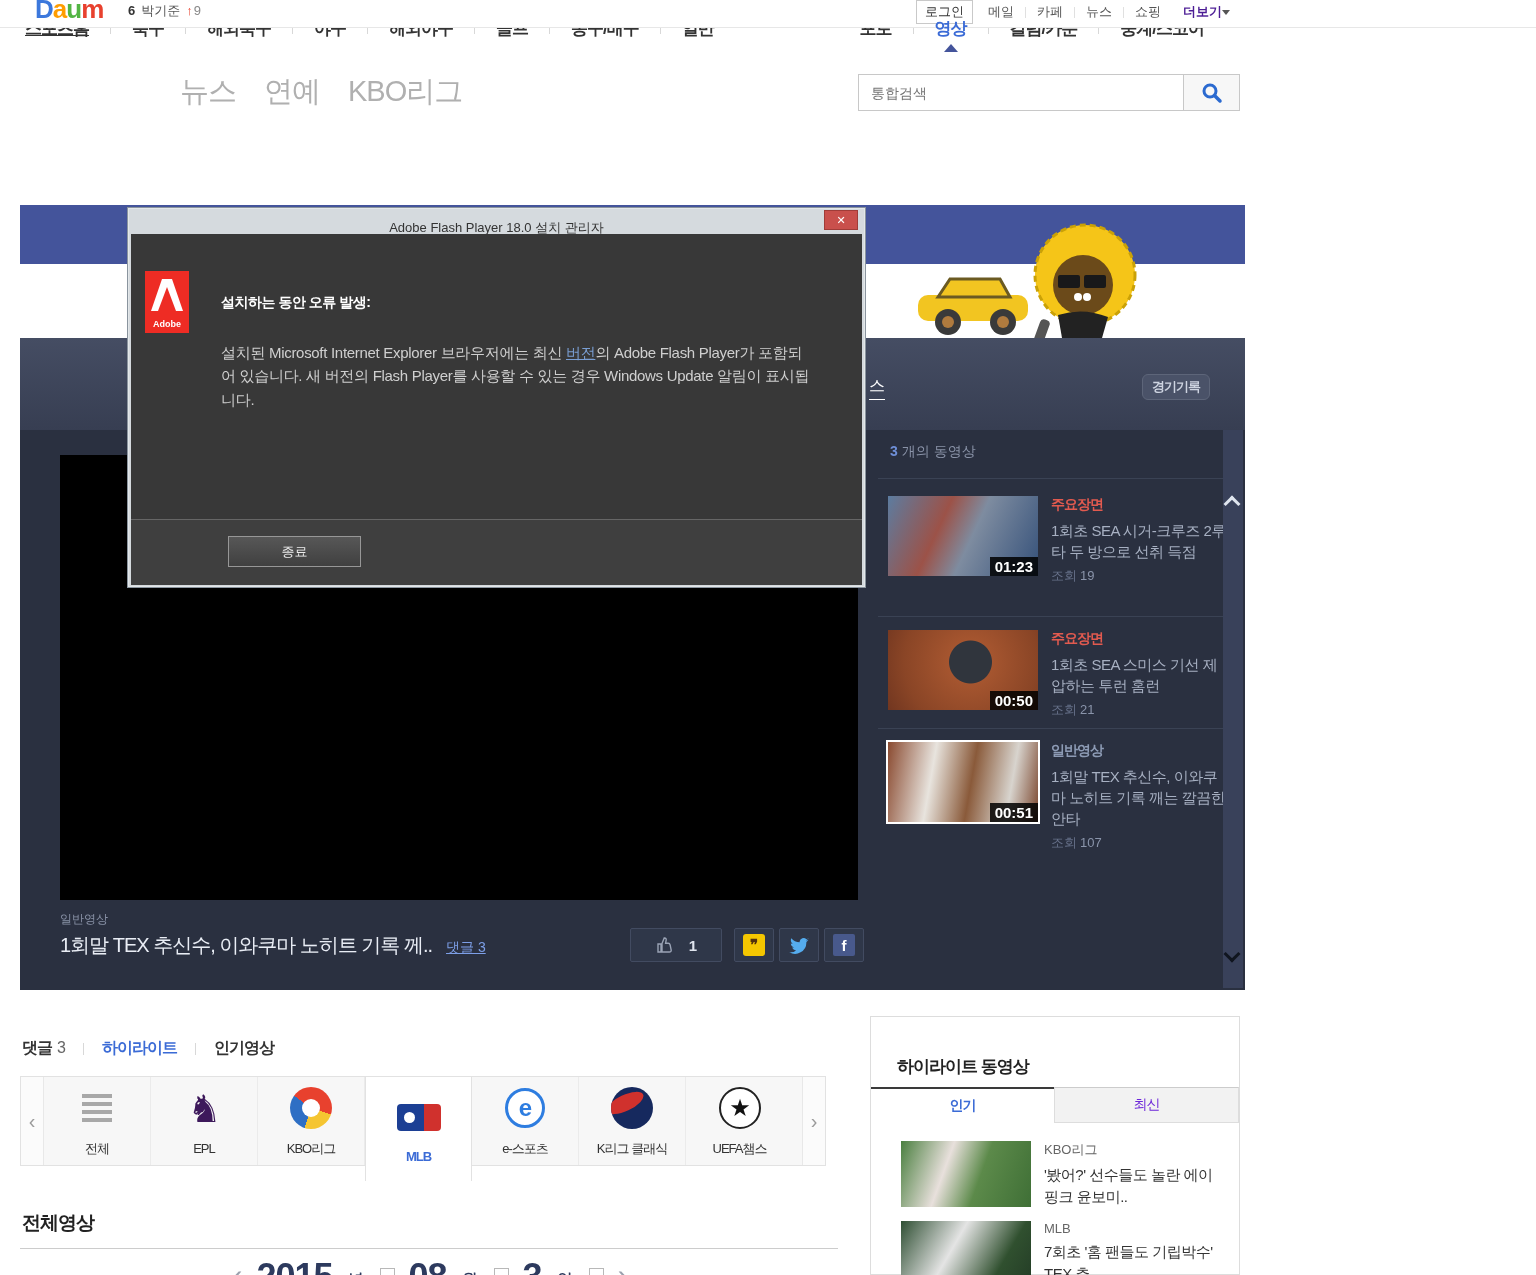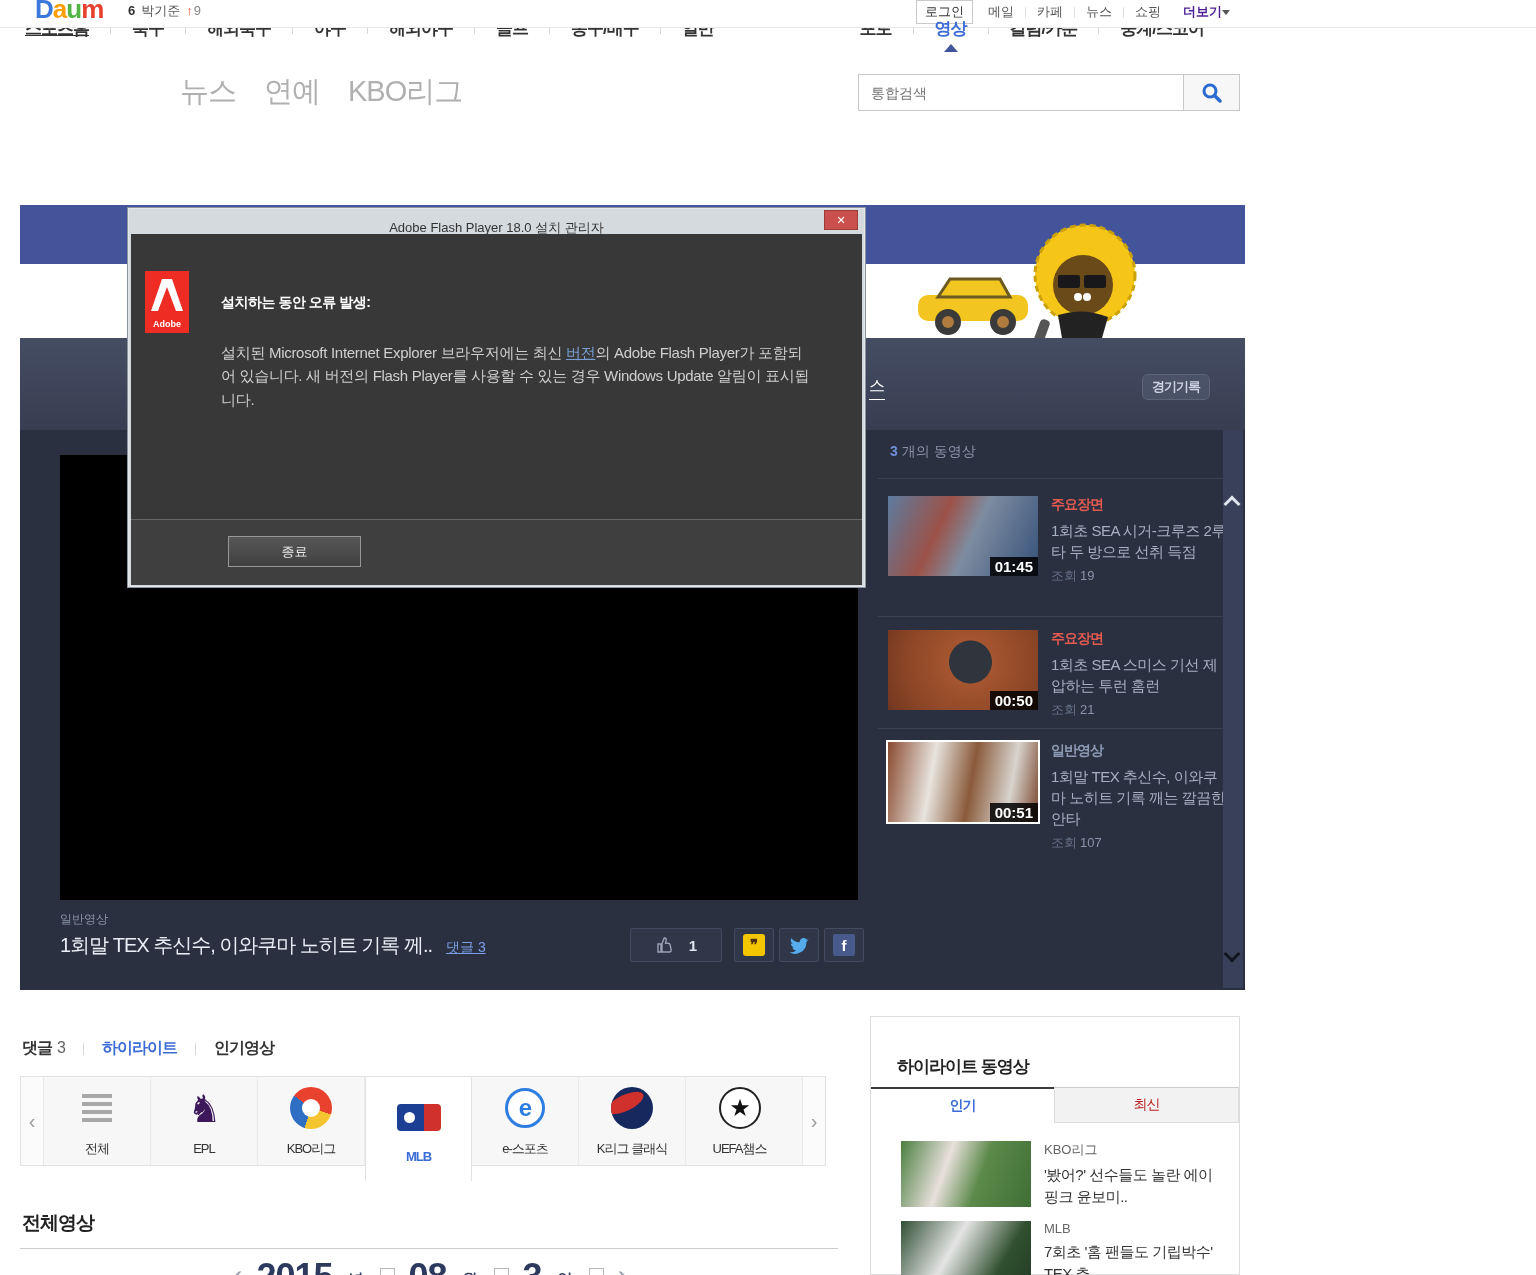--- a/index.html
+++ b/index.html
@@ -132,21 +132,21 @@
   .date-num { font-size:36px; font-weight:bold; letter-spacing:-1px; }
   .date-sfx { font-size:15px; font-weight:bold; margin:14px 2px 0 2px; }
   .date-dd { width:15px; height:15px; border:1px solid #b8b8b8; background:#fff; margin-top:12px; cursor:pointer; }
 
   
   #hlpanel { left:870px; top:1016px; width:370px; height:259px; background:#fff; border:1px solid #ddd; }
   .hl-title { position:absolute; left:26px; top:38px; font-size:17px; font-weight:bold; color:#222; letter-spacing:-1px; }
   .hl-tabs { position:absolute; left:0; top:70px; width:100%; height:36px; display:flex;justify-content:center; }
   .hl-tab { flex:1; display:flex; align-items:center; justify-content:center; font-size:14px; cursor:pointer; letter-spacing:-1px; }
   .hl-tab.on { border-top:2px solid #3a3a3a; background:#fff; color:#3b6bd6; font-weight:bold; }
-  .hl-tab.off { background:#f2f2f2; border:1px solid #ddd; border-top:1px solid #ccc; color:#b91c1c; }
+  .hl-tab.off { background:#f2f2f2; border:1px solid #ddd; border-top:1px solid #ccc; color:#6d28d9; }
   .hl-item { position:absolute; left:30px; width:322px; cursor:pointer; }
   .hl-thumb { position:absolute; left:0; top:0; width:130px; height:66px; }
   .hl-meta { position:absolute; left:143px; top:0; width:180px; }
   .hl-cat { font-size:13px; color:#666; margin-bottom:5px; }
   .hl-item-title { font-size:15px; color:#333; line-height:1.45; letter-spacing:-0.5px; }
 
   svg { display:block; }
 </style>
 </head>
 <body>
@@ -276,21 +276,21 @@
         </div>
     </div>
 
     <div class="list-head">
       <b>3</b><span>개의 동영상</span>
     </div>
     <div class="list-divider" style="top:140px"></div>
 
     <div class="vitem" style="top:158px; height:112px">
       <div class="vthumb ph1">
-          <span class="vtime">01:45</span>
+          <span class="vtime">01:23</span>
         </div>
       <div class="vmeta">
         <div class="vcat-red">주요장면</div>
         <div class="vtitle">1회초 SEA 시거-크루즈 2루타 두 방으로 선취 득점</div>
         <div class="vviews"><span>조회</span><b>19</b></div>
       </div>
     </div>
     <div class="list-divider" style="top:278px"></div>
 
     <div class="vitem" style="top:292px; height:100px">

